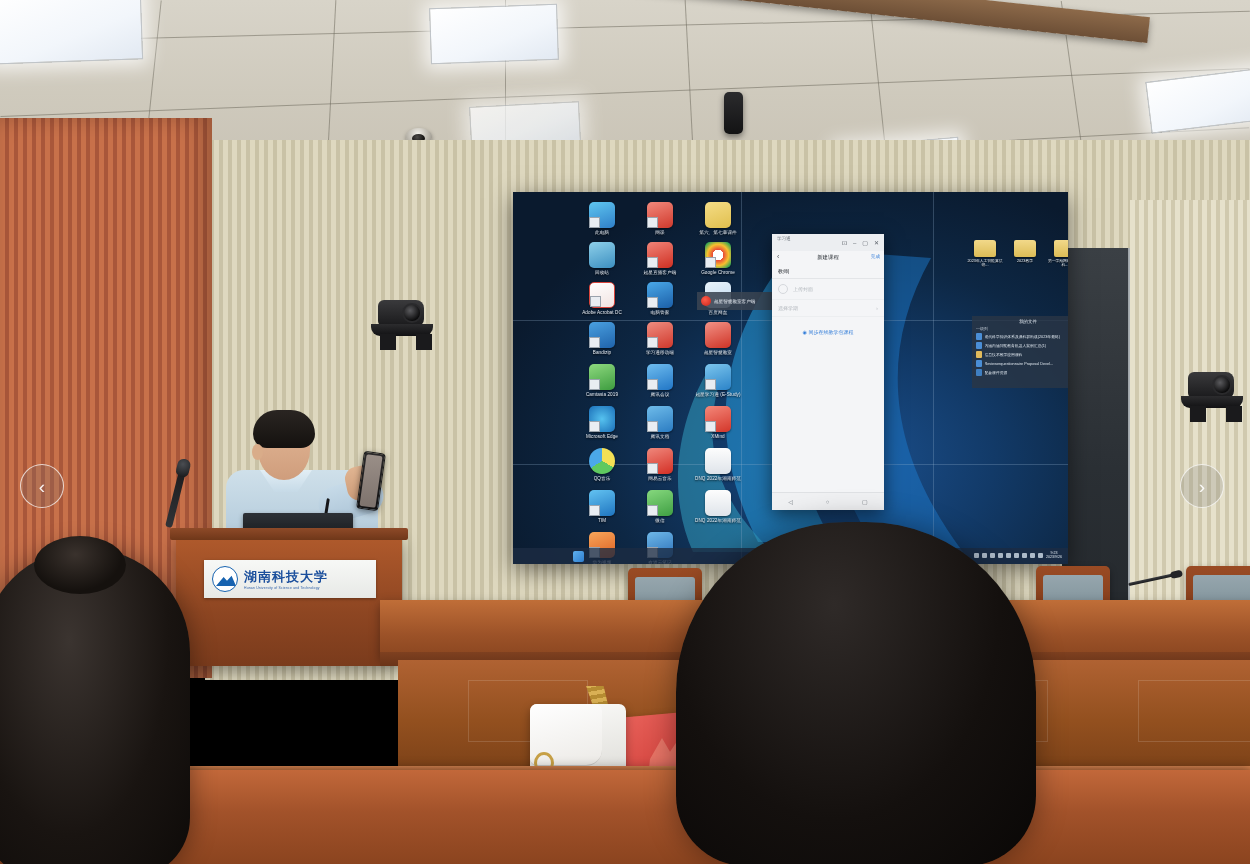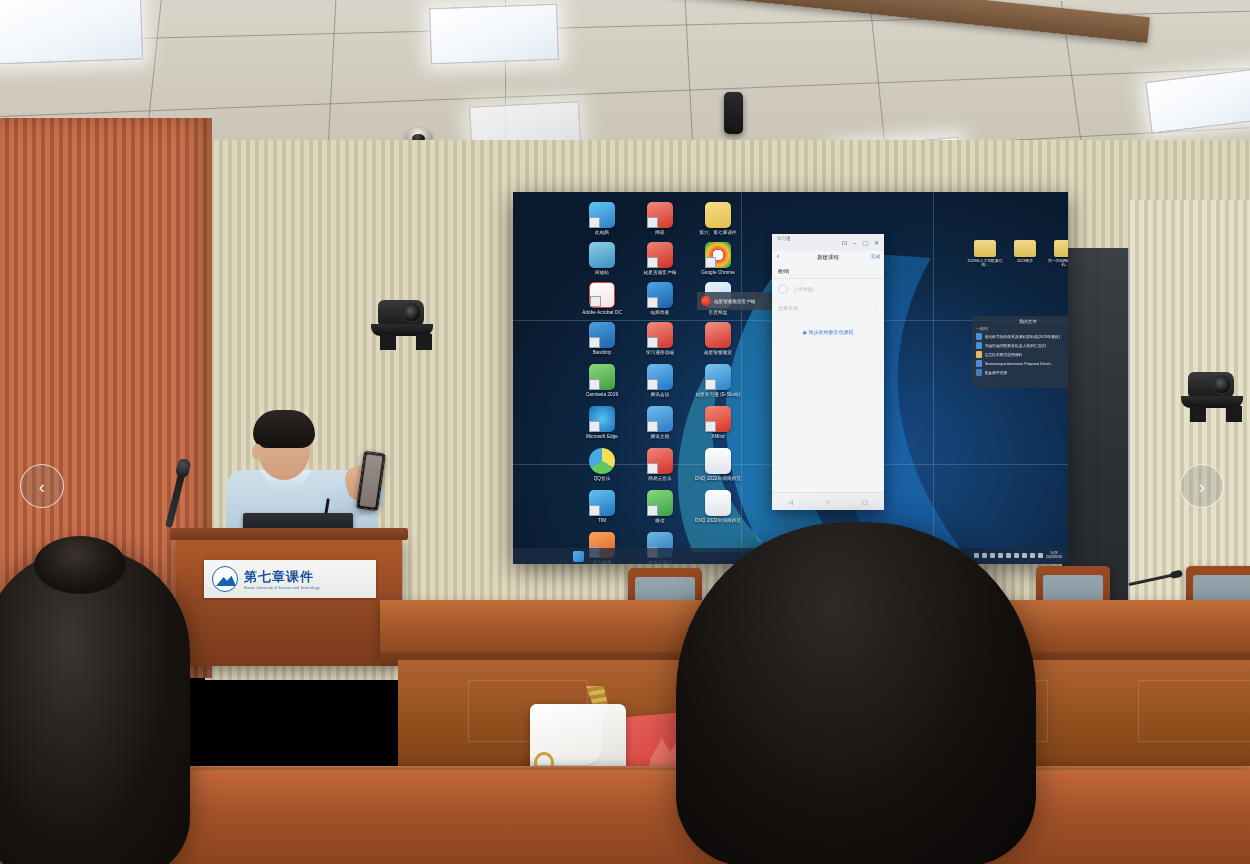--- a/index.html
+++ b/index.html
@@ -684,21 +684,21 @@
     <div class="sp-phone"></div>
   </div>
 
   <div class="laptop"></div>
 
   <div class="podium">
     <div class="podium-top"></div>
     <div class="plaque">
       <div class="mark"></div>
       <div>
-        <div class="cn">第七章课件</div>
+        <div class="cn">湖南科技大学</div>
         <div class="en">Hunan University of Science and Technology</div>
       </div>
     </div>
   </div>
 
   <div class="chair" style="left:628px;top:568px;"></div>
   <div class="chair" style="left:1036px;top:566px;"></div>
   <div class="chair" style="left:1186px;top:566px;"></div>
   <div class="gooseneck" style="left:1128px;top:578px;"></div>
 

